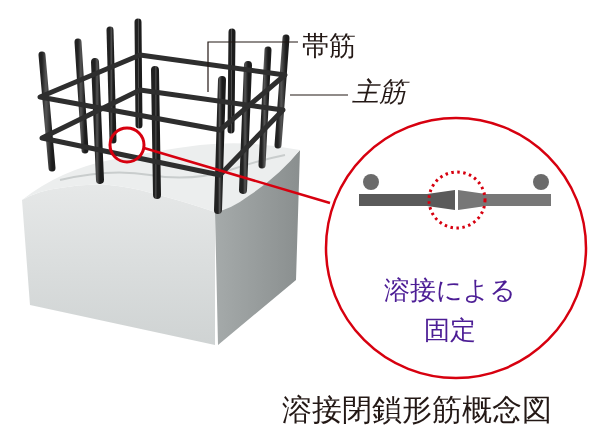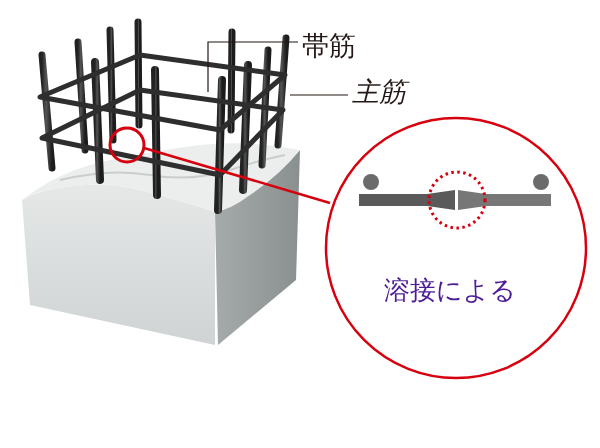--- a/index.html
+++ b/index.html
@@ -77,15 +77,17 @@
       <path d="M458,190 L486,194 L551,194 L551,206 L486,206 L458,210 Z" fill="#777777"></path>
       <circle cx="457" cy="200" r="28" fill="none" stroke="#d7000f" stroke-width="3" stroke-dasharray="2.5 3.5"></circle>
     </g>
   </svg>
 
   <div class="label lbl-obi">帯筋</div>
   <div class="label lbl-shu">主筋</div>
 
   <div class="circle-text">
     <div>溶接による</div>
+    <div>固定</div>
   </div>
 
+  <div class="label caption">溶接閉鎖形筋概念図</div>
 </div>
 
 </body></html>

